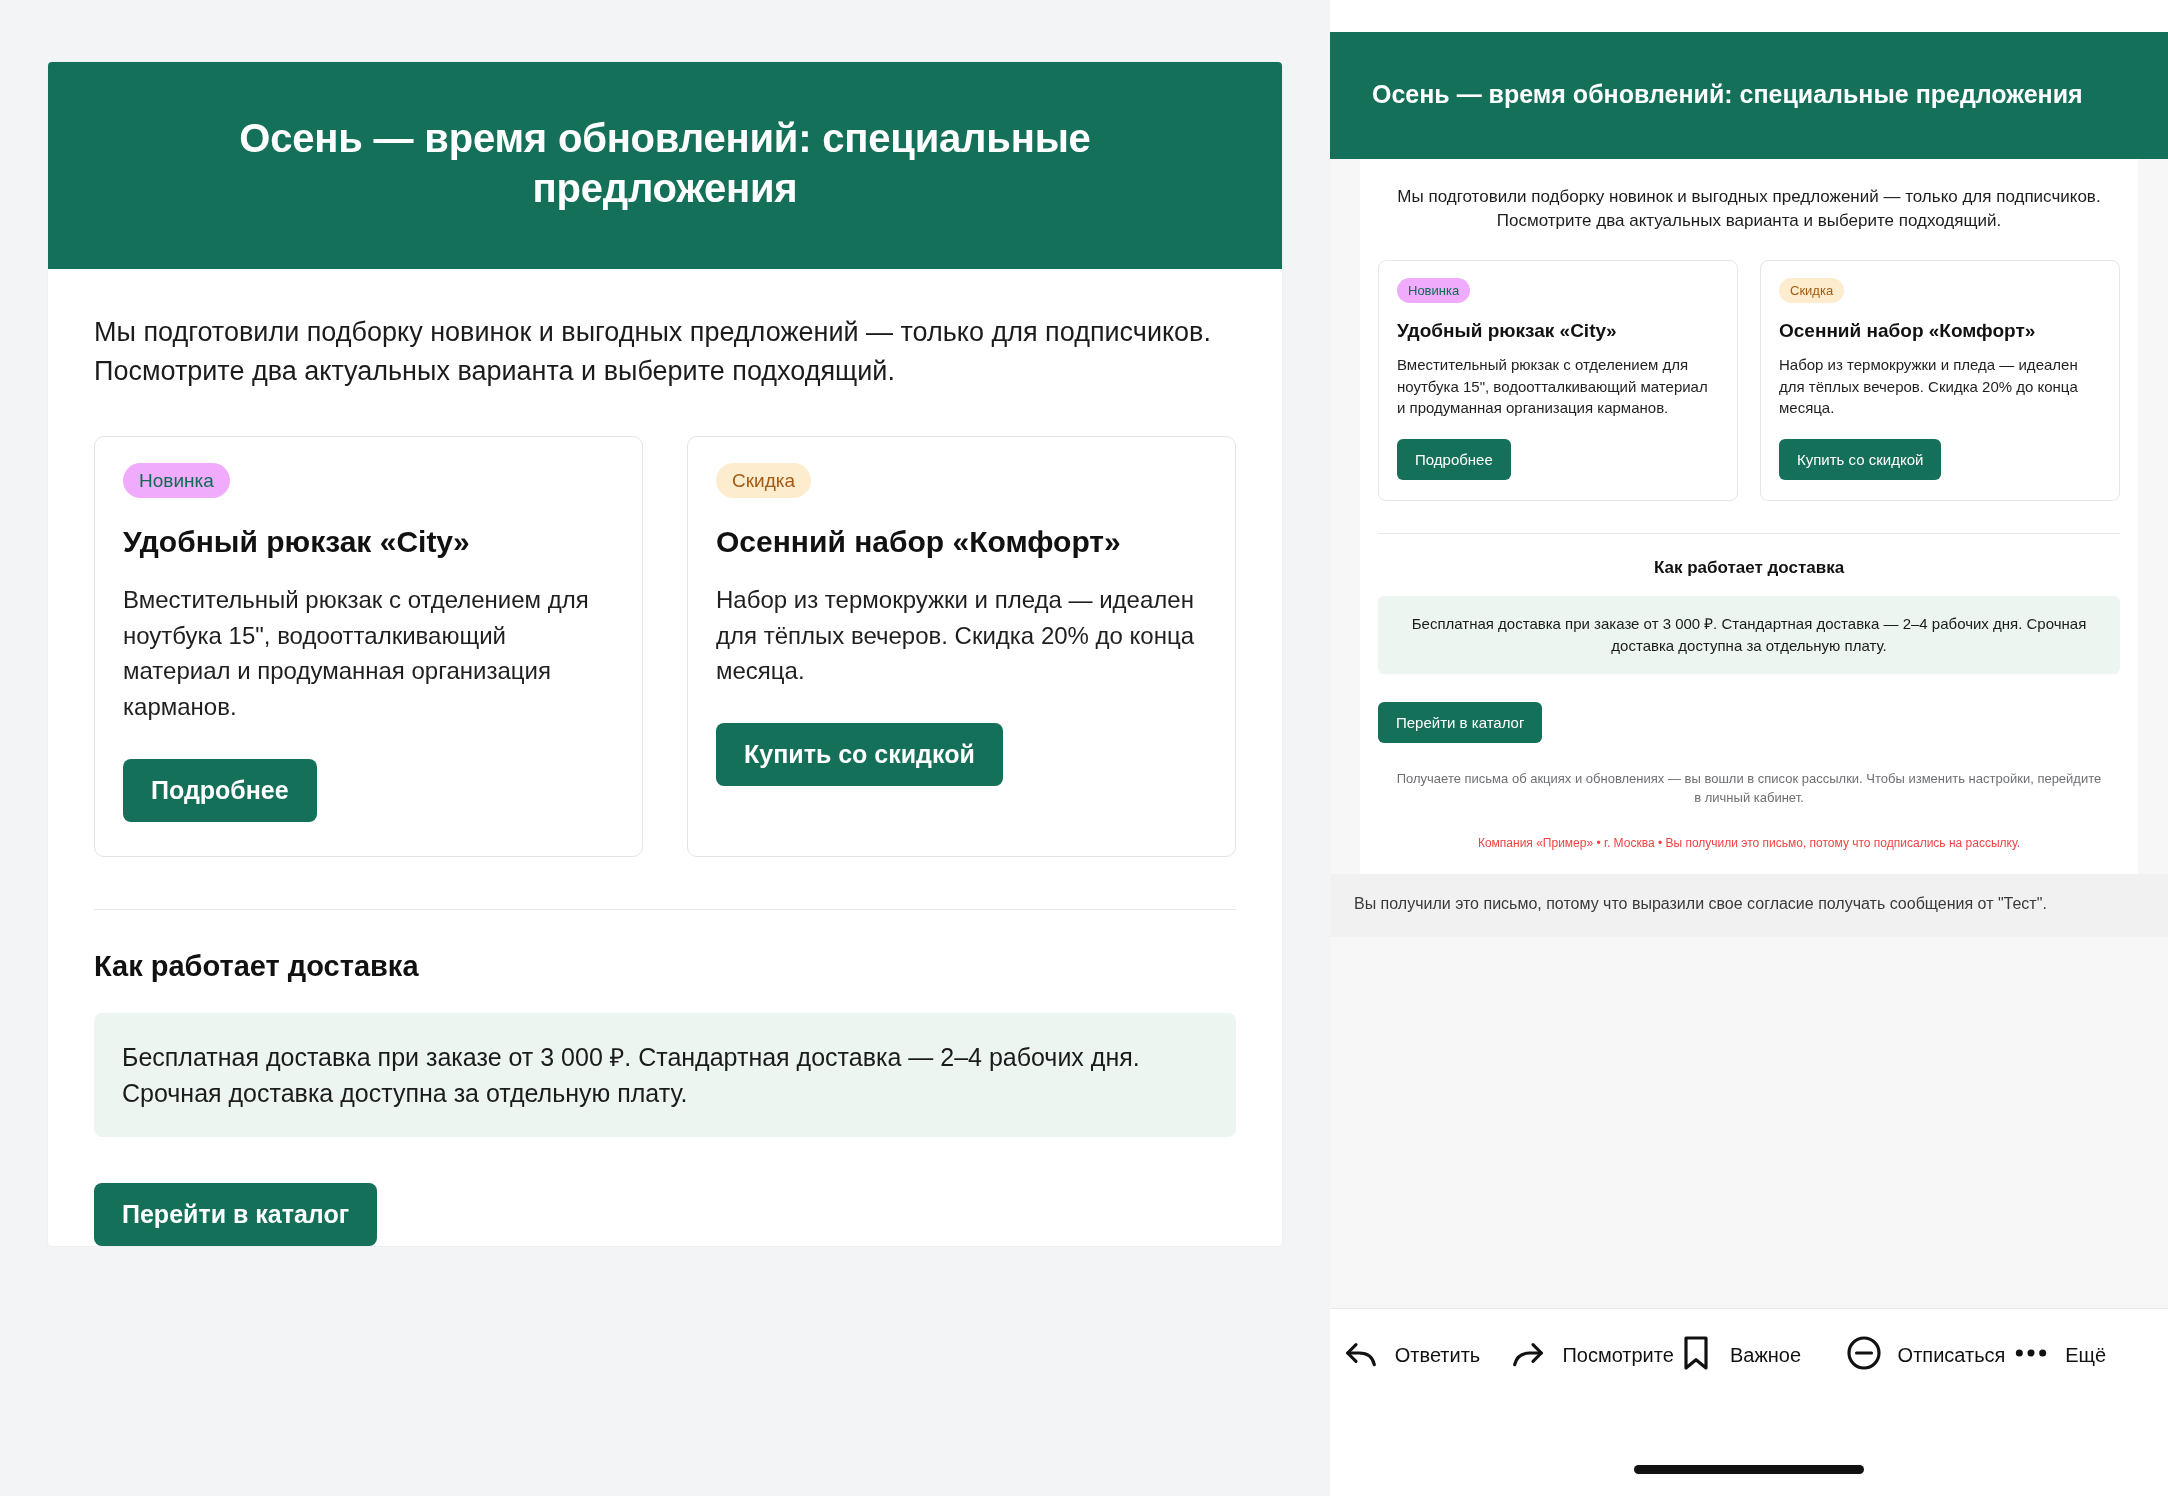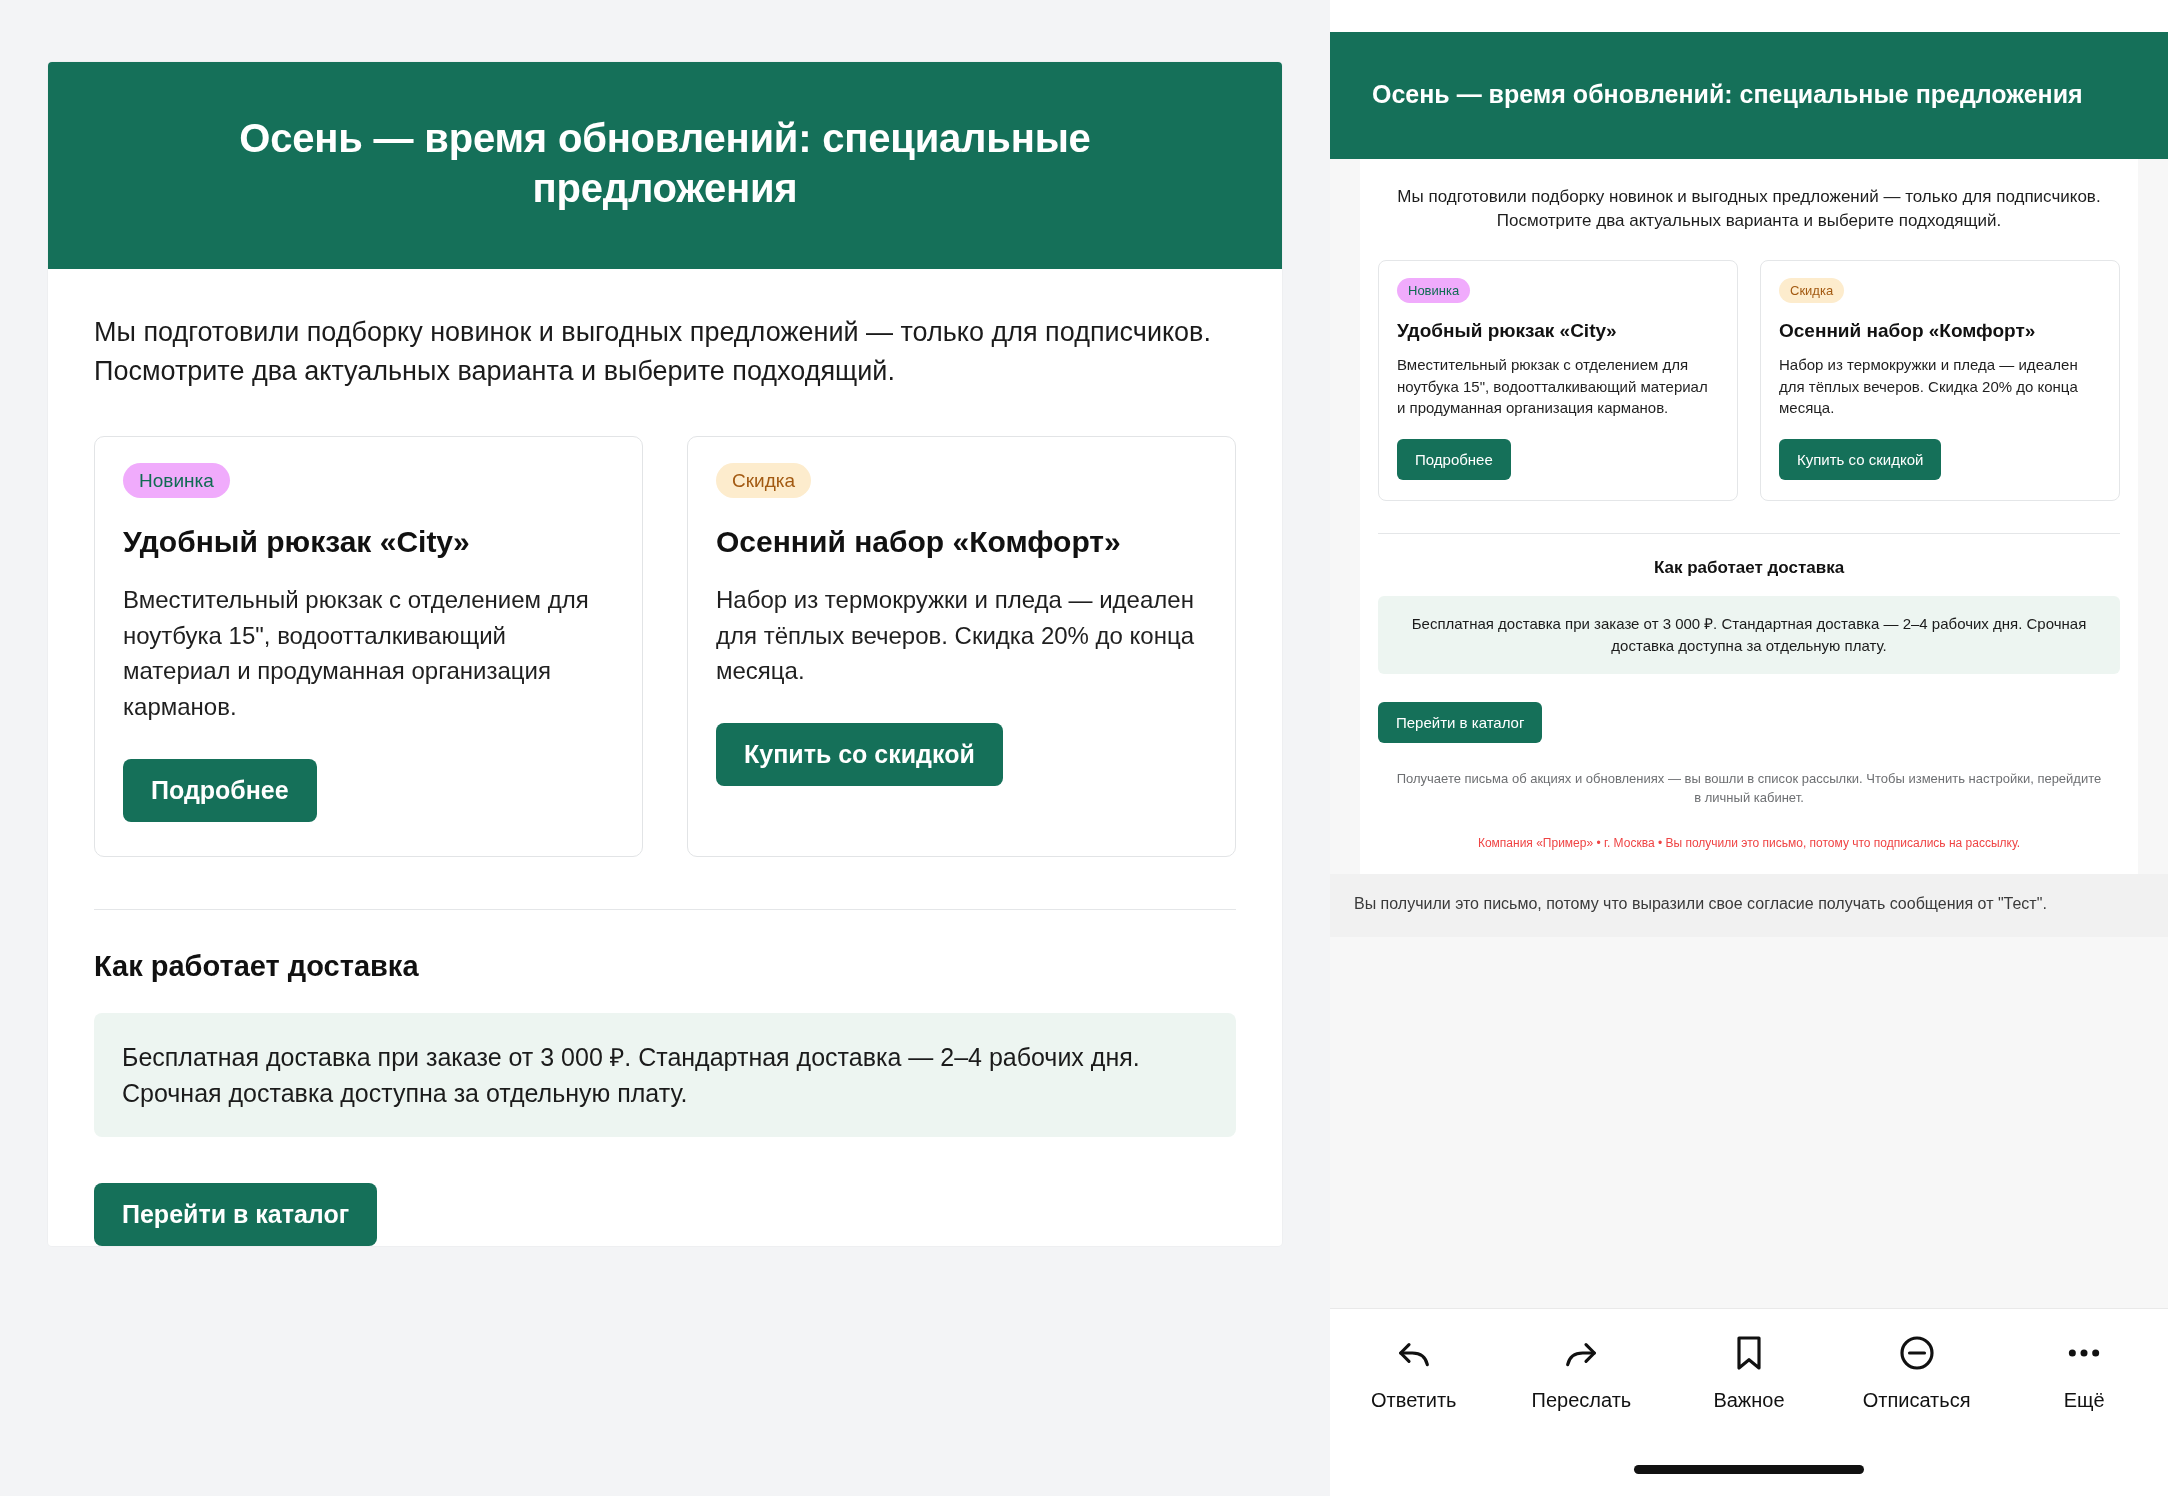--- a/index.html
+++ b/index.html
@@ -273,21 +273,21 @@
     background: #ffffff;
     border-top: 1px solid #e9e9e9;
     display: flex;
     align-items: flex-start;
     justify-content: space-around;
     padding-top: 24px;
     box-sizing: border-box;
   }
   .m-action {
     display: flex;
-    flex-direction: column;
+    flex-direction: row;
     align-items: center;
     gap: 12px;
     width: 150px;
     cursor: pointer;
   }
   .m-action-label {
     font-size: 20px;
     color: #111111;
   }
   .home-indicator {
@@ -415,21 +415,21 @@
         <span class="m-action-label">Ответить</span>
       </div>
 
       <div class="m-action">
         <span>
           <svg width="44" height="40" viewBox="0 0 24 24" fill="none" stroke="#111" stroke-width="1.9" stroke-linecap="round" stroke-linejoin="round">
             <polyline points="15,17 20,12 15,7"></polyline>
             <path d="M20 12h-7c-5 0-8 2.5-9 7"></path>
           </svg>
         </span>
-        <span class="m-action-label">Переслать</span>
+        <span class="m-action-label">Посмотрите</span>
       </div>
 
       <div class="m-action">
         <span>
           <svg width="44" height="40" viewBox="0 0 24 24" fill="none" stroke="#111" stroke-width="1.9" stroke-linecap="round" stroke-linejoin="round">
             <path d="M6 3h12v18l-6-5-6 5z"></path>
           </svg>
         </span>
         <span class="m-action-label">Важное</span>
       </div>

